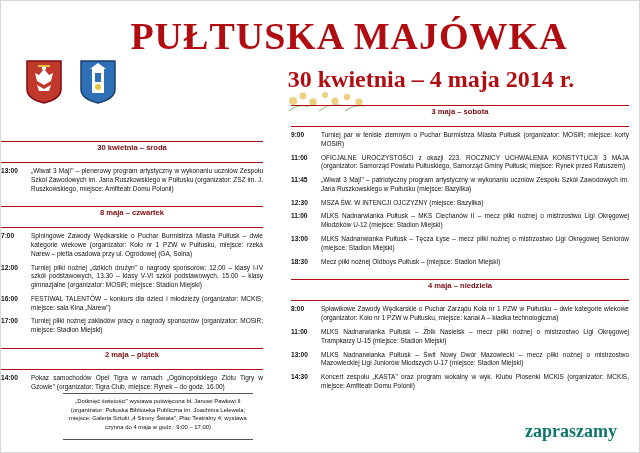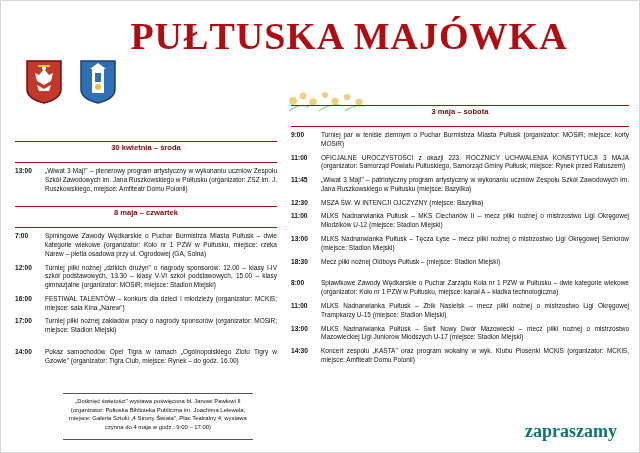--- a/index.html
+++ b/index.html
@@ -61,21 +61,21 @@
     top: 0;
     width: 38px;
     height: 46px;
   }
   .crest svg { display: block; }
   .crest-1 { left: 8px; }
   .crest-2 { left: 62px; }
   
   .col-left {
     position: absolute;
-    left: 14px;
+    left: 0;
     top: 140px;
     width: 262px;
     font-size: 6.6px;
     color: #111;
   }
   .col-right {
     position: absolute;
     left: 290px;
     top: 104px;
     width: 338px;
@@ -158,20 +158,21 @@
     height: 26px;
     opacity: 0.85;
   }
 </style>
 </head>
 <body>
 
 <div class="poster">
 
   <div class="title">PUŁTUSKA MAJÓWKA</div>
+  <div class="subtitle">30 kwietnia – 4 maja 2014 r.</div>
 
   <div class="crests">
     <div class="crest crest-1">
       <svg width="38" height="46" viewBox="0 0 38 46">
         <path d="M2 2 H36 V30 Q36 40 19 44 Q2 40 2 30 Z" fill="#c0392b" stroke="#7a0a10" stroke-width="1.5"></path>
         <path d="M19 10 L24 16 L28 14 L26 22 L19 26 L12 22 L10 14 L14 16 Z" fill="#ffffff"></path>
         <circle cx="19" cy="9" r="2.2" fill="#ffffff"></circle>
         <path d="M12 26 L19 30 L26 26 L24 32 L14 32 Z" fill="#ffffff"></path>
         <rect x="13" y="6" width="12" height="2" fill="#e8c341"></rect>
       </svg>
@@ -235,20 +236,24 @@
       <div class="time">16:00</div>
       <div class="desc">FESTIWAL TALENTÓW – konkurs dla dzieci i młodzieży (organizator: MCKiS; miejsce: sala Kina „Narew")</div>
     </div>
     <div class="entry">
       <div class="time">17:00</div>
       <div class="desc">Turniej piłki nożnej zakładów pracy o nagrody sponsorów (organizator: MOSiR; miejsce: Stadion Miejski)</div>
     </div>
 
     <div class="spacer-lg"></div>
 
+    <div class="daybar">
+      <div class="line top"></div><div class="line bot"></div>
+      <span>2 maja – piątek</span>
+    </div>
     <div class="entry">
       <div class="time">14:00</div>
       <div class="desc">Pokaz samochodów Opel Tigra w ramach „Ogólnopolskiego Zlotu Tigry w Gzowie" (organizator: Tigra Club, miejsce: Rynek – do godz. 16.00)</div>
     </div>
   </div>
 
   <div class="col-right">
 
     <div class="daybar">
       <div class="line top"></div><div class="line bot"></div>
@@ -278,20 +283,24 @@
       <div class="time">13:00</div>
       <div class="desc">MLKS Nadnarwianka Pułtusk – Tęcza Łyse – mecz piłki nożnej o mistrzostwo Ligi Okręgowej Seniorów (miejsce: Stadion Miejski)</div>
     </div>
     <div class="entry">
       <div class="time">18:30</div>
       <div class="desc">Mecz piłki nożnej Oldboys Pułtusk – (miejsce: Stadion Miejski)</div>
     </div>
 
     <div class="spacer-lg"></div>
 
+    <div class="daybar">
+      <div class="line top"></div><div class="line bot"></div>
+      <span>4 maja – niedziela</span>
+    </div>
     <div class="entry">
       <div class="time">8:00</div>
       <div class="desc">Spławikowe Zawody Wędkarskie o Puchar Zarządu Koła nr 1 PZW w Pułtusku – dwie kategorie wiekowe (organizator: Koło nr 1 PZW w Pułtusku, miejsce: kanał A – kładka technologiczna)</div>
     </div>
     <div class="entry">
       <div class="time">11:00</div>
       <div class="desc">MLKS Nadnarwianka Pułtusk – Żbik Nasielsk – mecz piłki nożnej o mistrzostwo Ligi Okręgowej Trampkarzy U-15 (miejsce: Stadion Miejski)</div>
     </div>
     <div class="entry">
       <div class="time">13:00</div>

